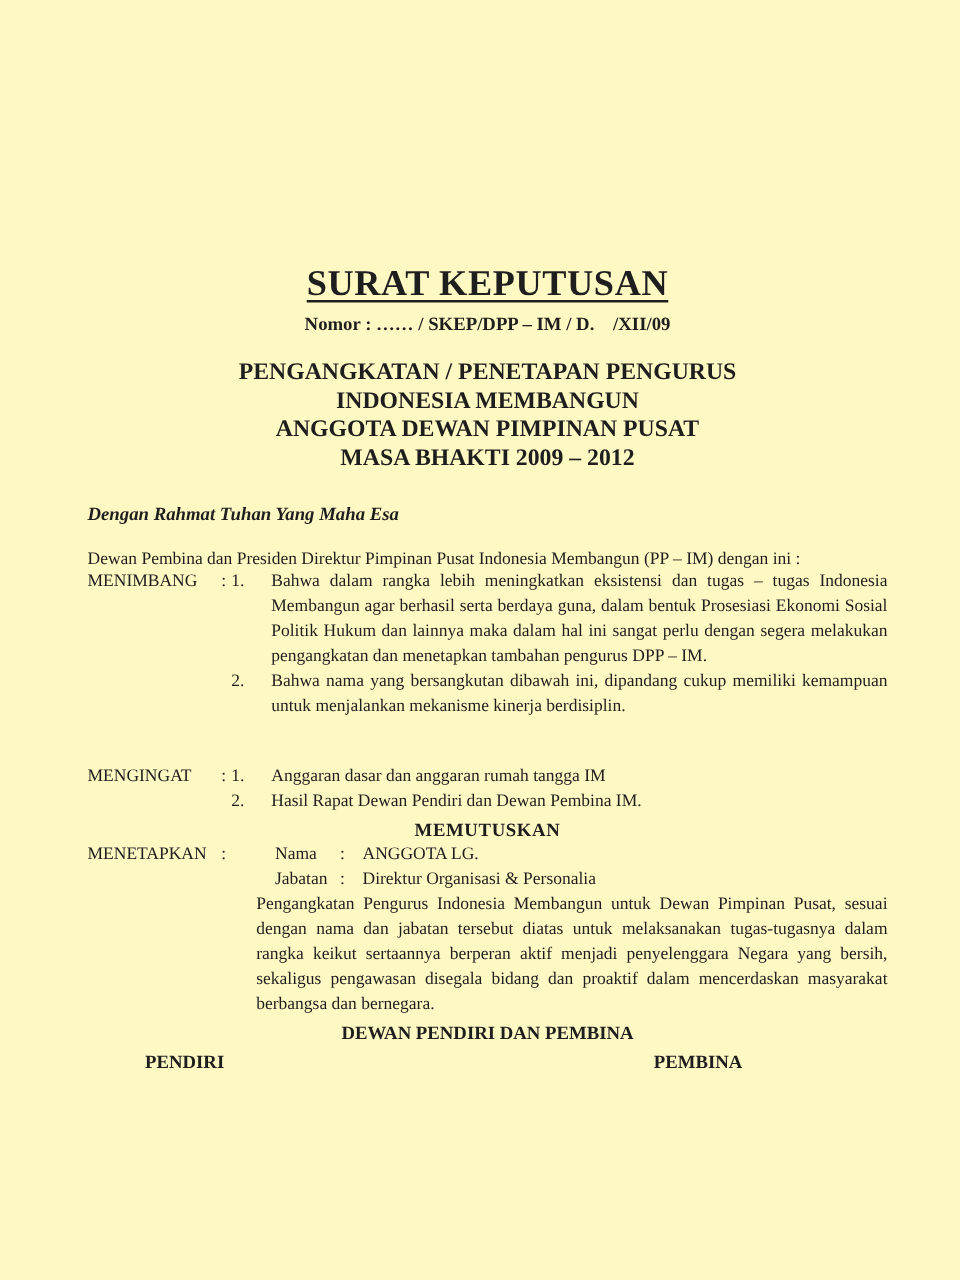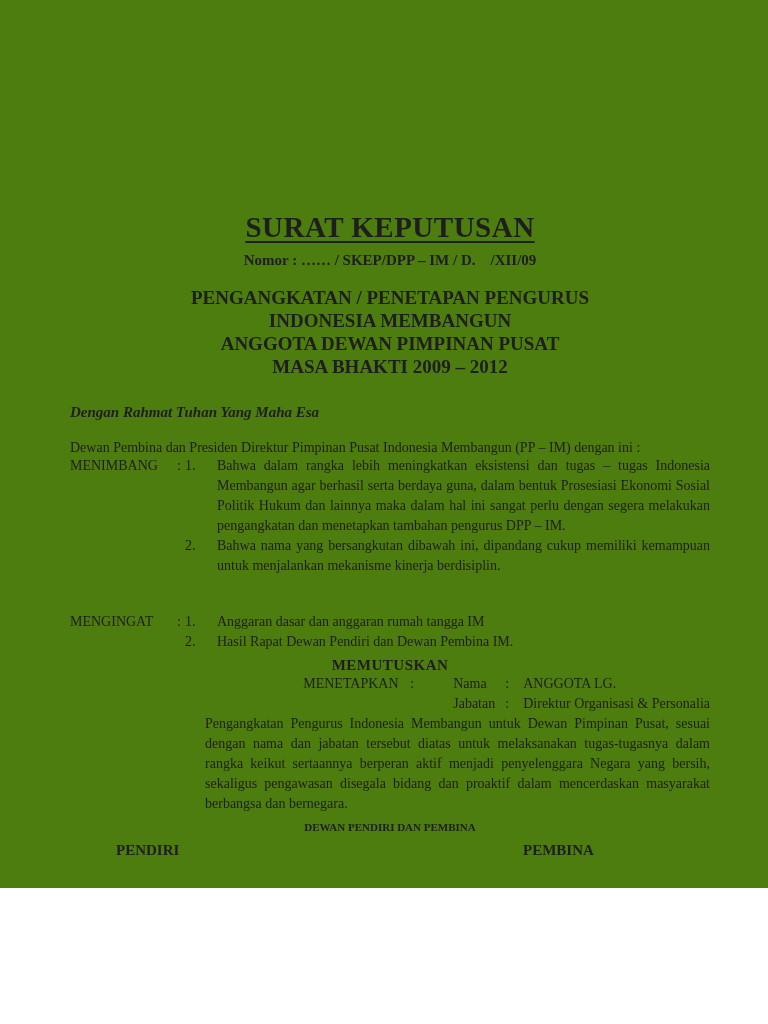--- a/index.html
+++ b/index.html
@@ -3,22 +3,22 @@
 <meta charset="utf-8">
 <style>
   html, body {
     margin: 0;
     padding: 0;
     background: #ffffff;
   }
   .page {
     position: relative;
     width: 768px;
-    height: 888px;
-    background: #4d7c0f;
+    height: 1024px;
+    background: #fef9c3;
     color: #1e1e1e;
     font-family: "Liberation Serif", serif;
     font-size: 14px;
     line-height: 20px;
     overflow: hidden;
   }
   .content { position: absolute; left: 70px; width: 640px; }
 
   .title-block { top: 210px; text-align: center; }
   .doc-title {
@@ -42,21 +42,21 @@
   }
   .invocation {
     top: 402px; text-align: left;
     font-size: 15px; font-weight: bold; font-style: italic;
   }
   .opening { top: 438px; }
 
   .section-menimbang { top: 456px; }
   .section-mengingat { top: 612px; }
 
-  .row { display: flex; align-items: flex-start; justify-content: flex-end; }
+  .row { display: flex; align-items: flex-start; }
   .label { width: 107px; flex: 0 0 107px; }
   .colon { width: 8px; flex: 0 0 8px; }
   .items { flex: 1; }
   .item { display: flex; align-items: flex-start; }
   .num { width: 32px; flex: 0 0 32px; }
   .itext { flex: 1; }
   .just { text-align: justify; }
 
   .memutuskan {
     top: 655px; text-align: center;
@@ -65,21 +65,21 @@
   .section-menetapkan { top: 674px; }
   .fields { margin-left: 35px; }
   .field-row { display: flex; }
   .fname { width: 52px; flex: 0 0 52px; }
   .fcolon { width: 10px; flex: 0 0 10px; }
   .fvalue { padding-left: 8px; }
   .para { margin-left: 135px; width: 505px; text-align: justify; }
 
   .board-heading {
     top: 817px; text-align: center;
-    font-size: 11px; font-weight: bold;
+    font-size: 15px; font-weight: bold;
   }
   .roles-row { top: 840px; height: 20px; font-size: 15px; font-weight: bold; }
   .role-left  { position: absolute; left: 46px; }
   .role-right { position: absolute; left: 453px; }
   .names-row { top: 926px; height: 20px; font-size: 15px; font-weight: bold; }
   .name-left  { position: absolute; left: 2px; }
   .name-right { position: absolute; left: 438px; }
 </style>
 </head>
 <body>

